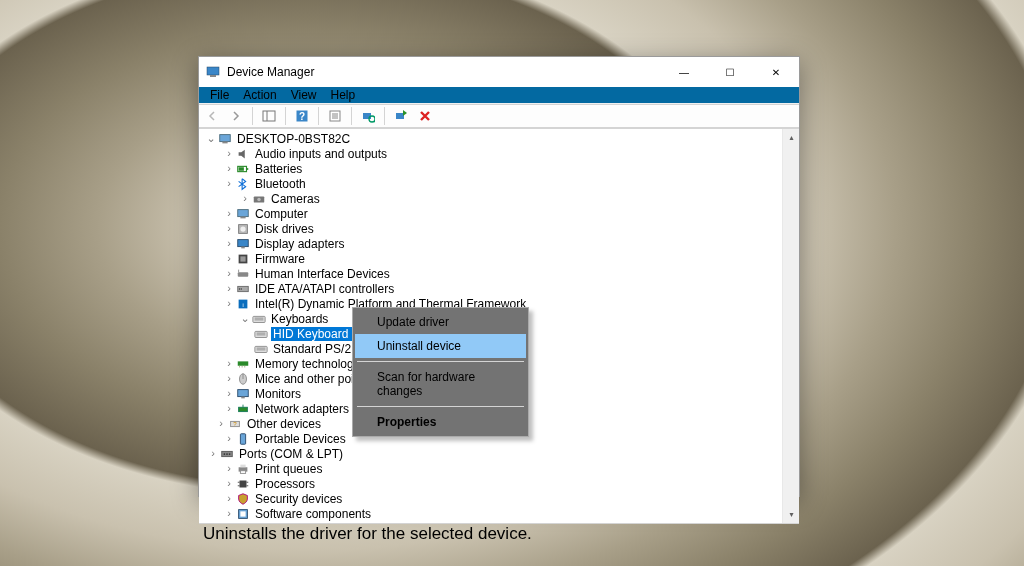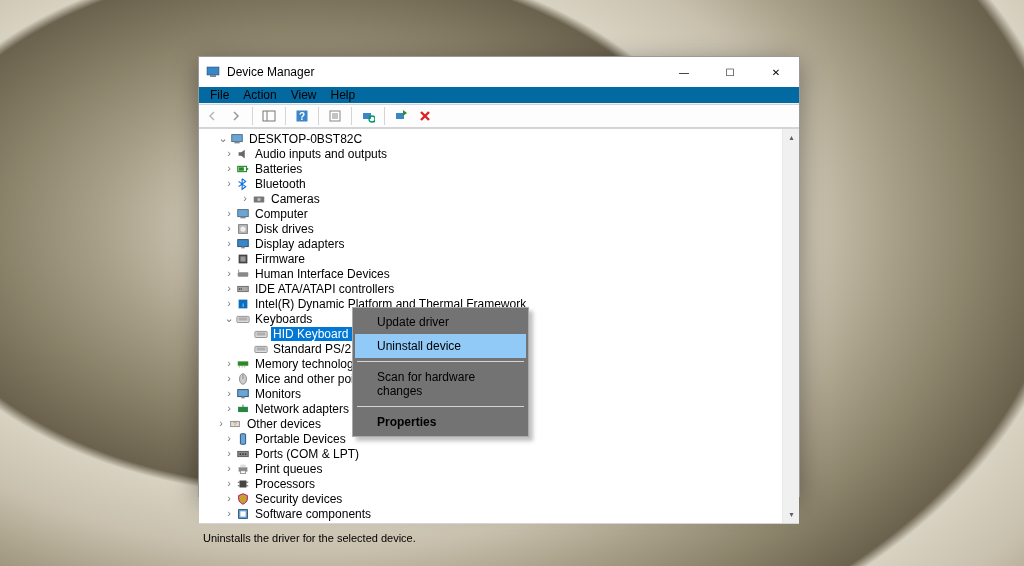--- a/index.html
+++ b/index.html
@@ -39,21 +39,21 @@
   .sb-btn { width: 17px; height: 17px; display: flex; align-items: center; justify-content: center; font-size: 8px; color: #606060; }
   .sb-btn.top { position: absolute; top: 0; }
   .sb-btn.bot { position: absolute; bottom: 0; }
   .row { display: flex; align-items: center; height: 15px; white-space: nowrap; padding-right: 4px; }
   .row .rlabel { padding: 0 2px; }
   .row.selected .rlabel { background: #0078d7; color: #fff; }
   .expander { width: 12px; text-align: center; color: #7a7a7a; font-size: 11px; line-height: 1; }
   .expander.down::before { content: "⌄"; }
   .expander.right::before { content: "›"; }
   .dev-icon { width: 16px; height: 14px; display: inline-flex; align-items: center; justify-content: center; margin-right: 2px; }
-  .status { height: 18px; border-top: 1px solid #d4d4d4; display: flex; align-items: flex-start; padding: 8px 4px; font-size: 11px; }
+  .status { height: 18px; border-top: 1px solid #d4d4d4; display: flex; align-items: flex-start; padding: 0 4px; font-size: 17px; }
   .ctx-menu {
     position: absolute;
     left: 352px; top: 307px;
     width: 177px;
     background: #737373;
     border: 1px solid #aaaaaa;
     box-shadow: 4px 4px 4px rgba(0,0,0,0.25);
     padding: 2px;
     z-index: 10;
   }
@@ -137,21 +137,21 @@
       </div>
     <div class="tb-btn">
         <svg width="14" height="14" viewBox="0 0 14 14">
           <path d="M3 3 L11 11 M11 3 L3 11" stroke="#d22" stroke-width="2.4"></path>
         </svg>
       </div>
   </div>
 
   <div class="content">
     <div class="tree" id="tree">
-        <div class="row" style="padding-left: 18px;">
+        <div class="row" style="padding-left: 6px;">
           <span class="expander down"></span>
           <span class="dev-icon">
             <svg width="16" height="14" viewBox="0 0 16 16">
               <rect x="2" y="3" width="12" height="8" fill="#6aa5d8" stroke="#467"></rect>
               <rect x="5" y="11" width="6" height="2" fill="#888"></rect>
             </svg>
           </span>
           <span class="rlabel">DESKTOP-0BST82C</span>
         </div>
         <div class="row" style="padding-left: 24px;">
@@ -257,21 +257,21 @@
         <div class="row" style="padding-left: 24px;">
           <span class="expander right"></span>
           <span class="dev-icon">
             <svg width="16" height="14" viewBox="0 0 16 16">
               <rect x="3" y="3" width="10" height="10" fill="#0a6dbd"></rect>
               <text x="8" y="11" text-anchor="middle" fill="#fff" font-size="6">i</text>
             </svg>
           </span>
           <span class="rlabel">Intel(R) Dynamic Platform and Thermal Framework</span>
         </div>
-        <div class="row" style="padding-left: 24px;">
+        <div class="row" style="padding-left: 40px;">
           <span class="expander down"></span>
           <span class="dev-icon">
             <svg width="16" height="14" viewBox="0 0 16 16">
               <rect x="1" y="5" width="14" height="7" fill="#ddd" stroke="#888" rx="1"></rect>
               <line x1="3" y1="7" x2="13" y2="7" stroke="#888"></line>
               <line x1="3" y1="9" x2="13" y2="9" stroke="#888"></line>
             </svg>
           </span>
           <span class="rlabel">Keyboards</span>
         </div>
@@ -351,21 +351,21 @@
         </div>
         <div class="row" style="padding-left: 24px;">
           <span class="expander right"></span>
           <span class="dev-icon">
             <svg width="16" height="14" viewBox="0 0 16 16">
               <rect x="5" y="2" width="6" height="12" fill="#6aa5d8" stroke="#246" rx="1"></rect>
             </svg>
           </span>
           <span class="rlabel">Portable Devices</span>
         </div>
-        <div class="row" style="padding-left: 24px;">
+        <div class="row" style="padding-left: 8px;">
           <span class="expander right"></span>
           <span class="dev-icon">
             <svg width="16" height="14" viewBox="0 0 16 16">
               <rect x="2" y="5" width="12" height="6" fill="#888" stroke="#555"></rect>
               <circle cx="5" cy="8" r="1" fill="#333"></circle>
               <circle cx="8" cy="8" r="1" fill="#333"></circle>
               <circle cx="11" cy="8" r="1" fill="#333"></circle>
             </svg>
           </span>
           <span class="rlabel">Ports (COM &amp; LPT)</span>

